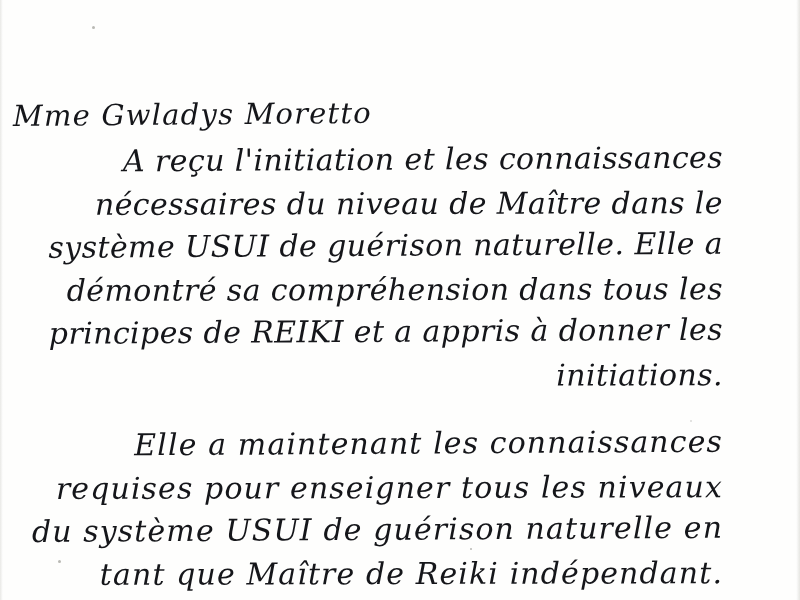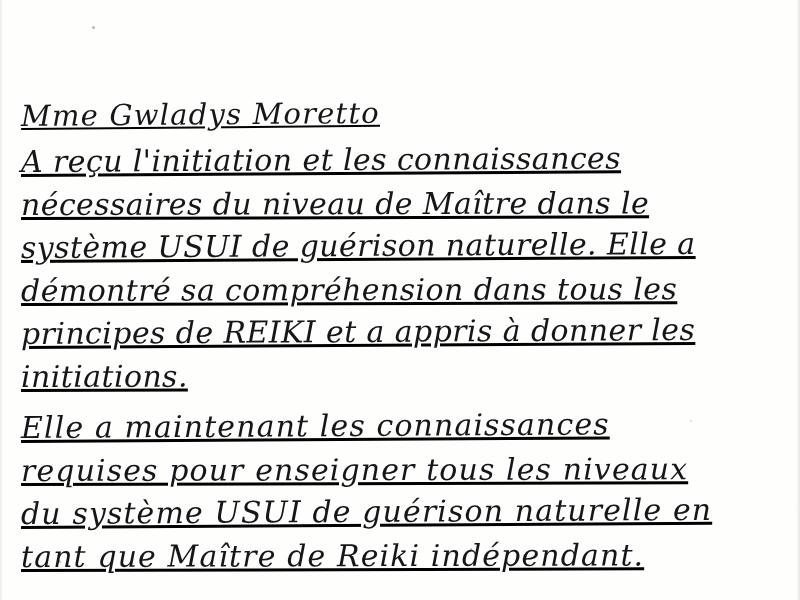--- a/index.html
+++ b/index.html
@@ -43,24 +43,23 @@
     background: #b9b9b4;
     border-radius: 50%;
   }
   .speck-1 { left: 92px; top: 26px; width: 3px; height: 3px; }
   .speck-2 { left: 58px; top: 560px; width: 3px; height: 3px; }
   .speck-3 { left: 470px; top: 548px; width: 2px; height: 2px; }
   .speck-4 { left: 690px; top: 420px; width: 2px; height: 2px; opacity: .5; }
 
   .doc-body {
     position: absolute;
-    left: 21px;
+    left: 13px;
     top: 95px;
     width: 710px;
-    text-decoration: underline;
   }
 
   .hand-line {
     font-family: "DejaVu Serif", serif;
     font-style: italic;
     font-size: 30px;
     line-height: 43px;
     color: #15161a;
     letter-spacing: 0.4px;
     white-space: nowrap;
@@ -70,27 +69,28 @@
   .name-line {
     font-size: 29px;
     letter-spacing: 1.2px;
     margin-bottom: 2px;
     transform: rotate(-0.5deg);
   }
 
   .para {
     margin: 0;
     padding: 0;
+    text-align: right;
   }
 
   .para .hand-line:nth-child(odd) { transform: rotate(-0.35deg); }
   .para .hand-line:nth-child(even) { transform: rotate(-0.15deg); }
 
   .para-2 {
-    margin-top: 8px;
+    margin-top: 26px;
   }
 
   .para-2 .hand-line {
     letter-spacing: 1.1px;
   }
 
   .justified {
     letter-spacing: 2.6px;
   }
 

